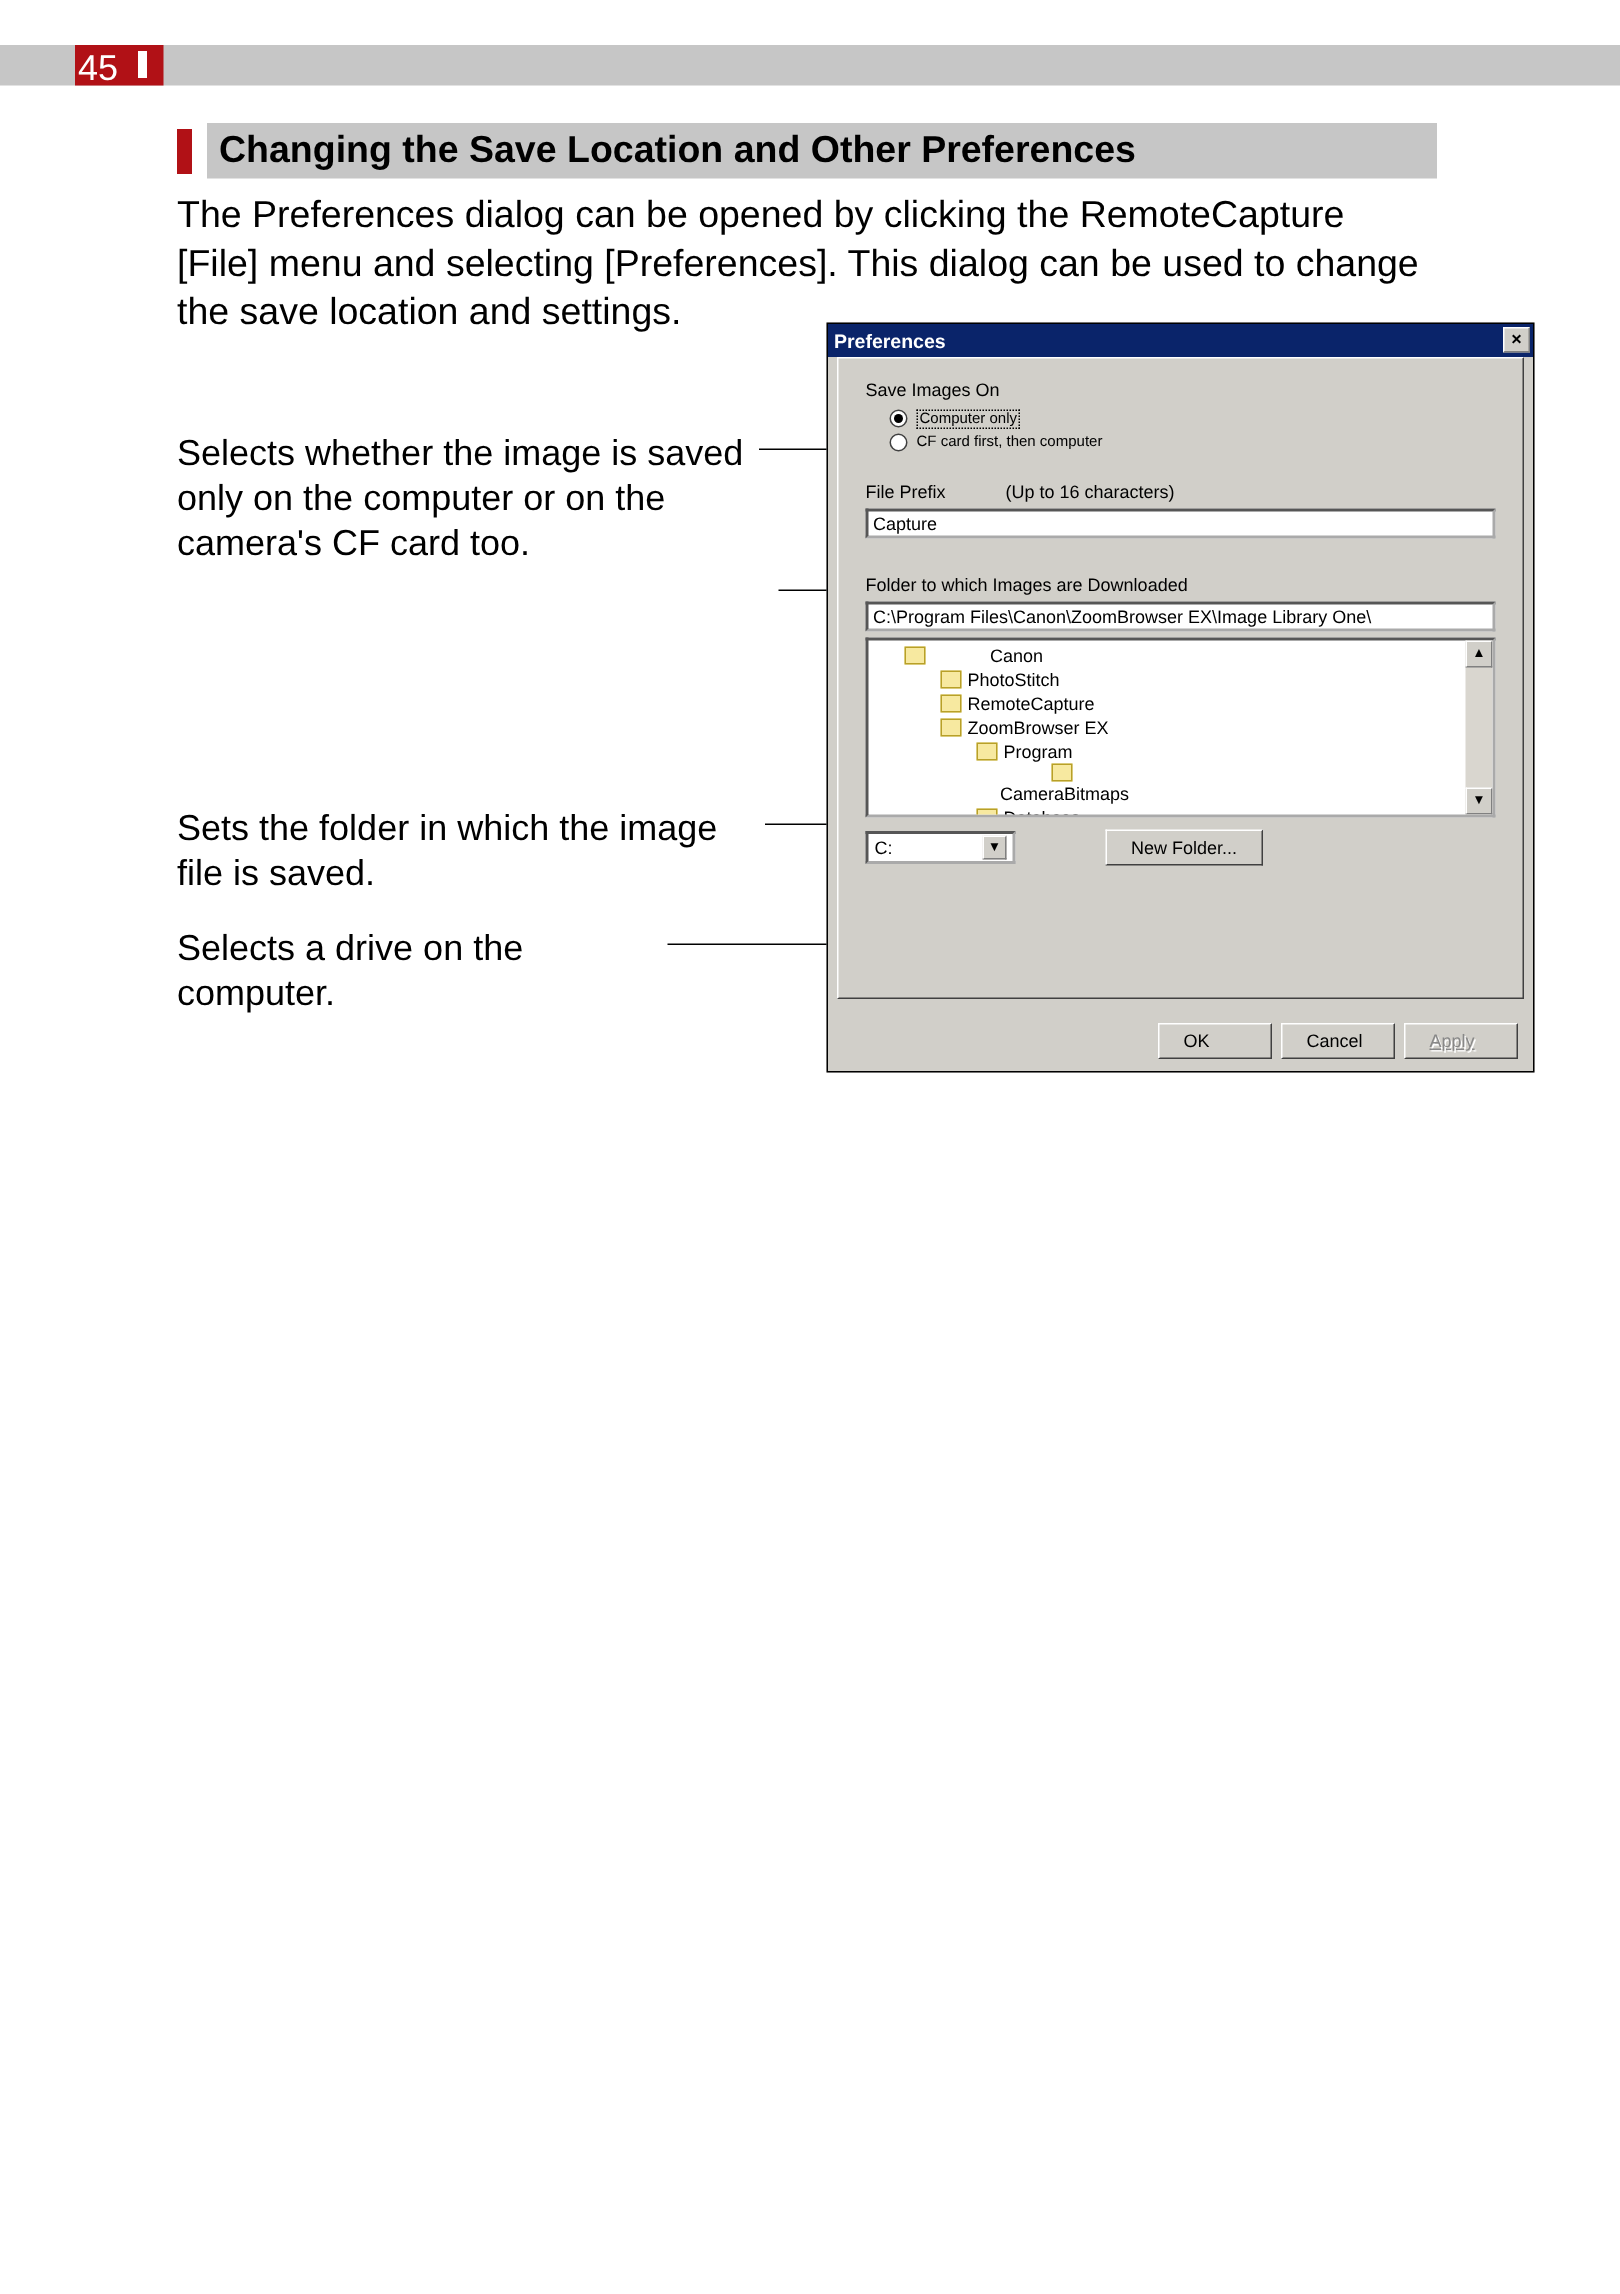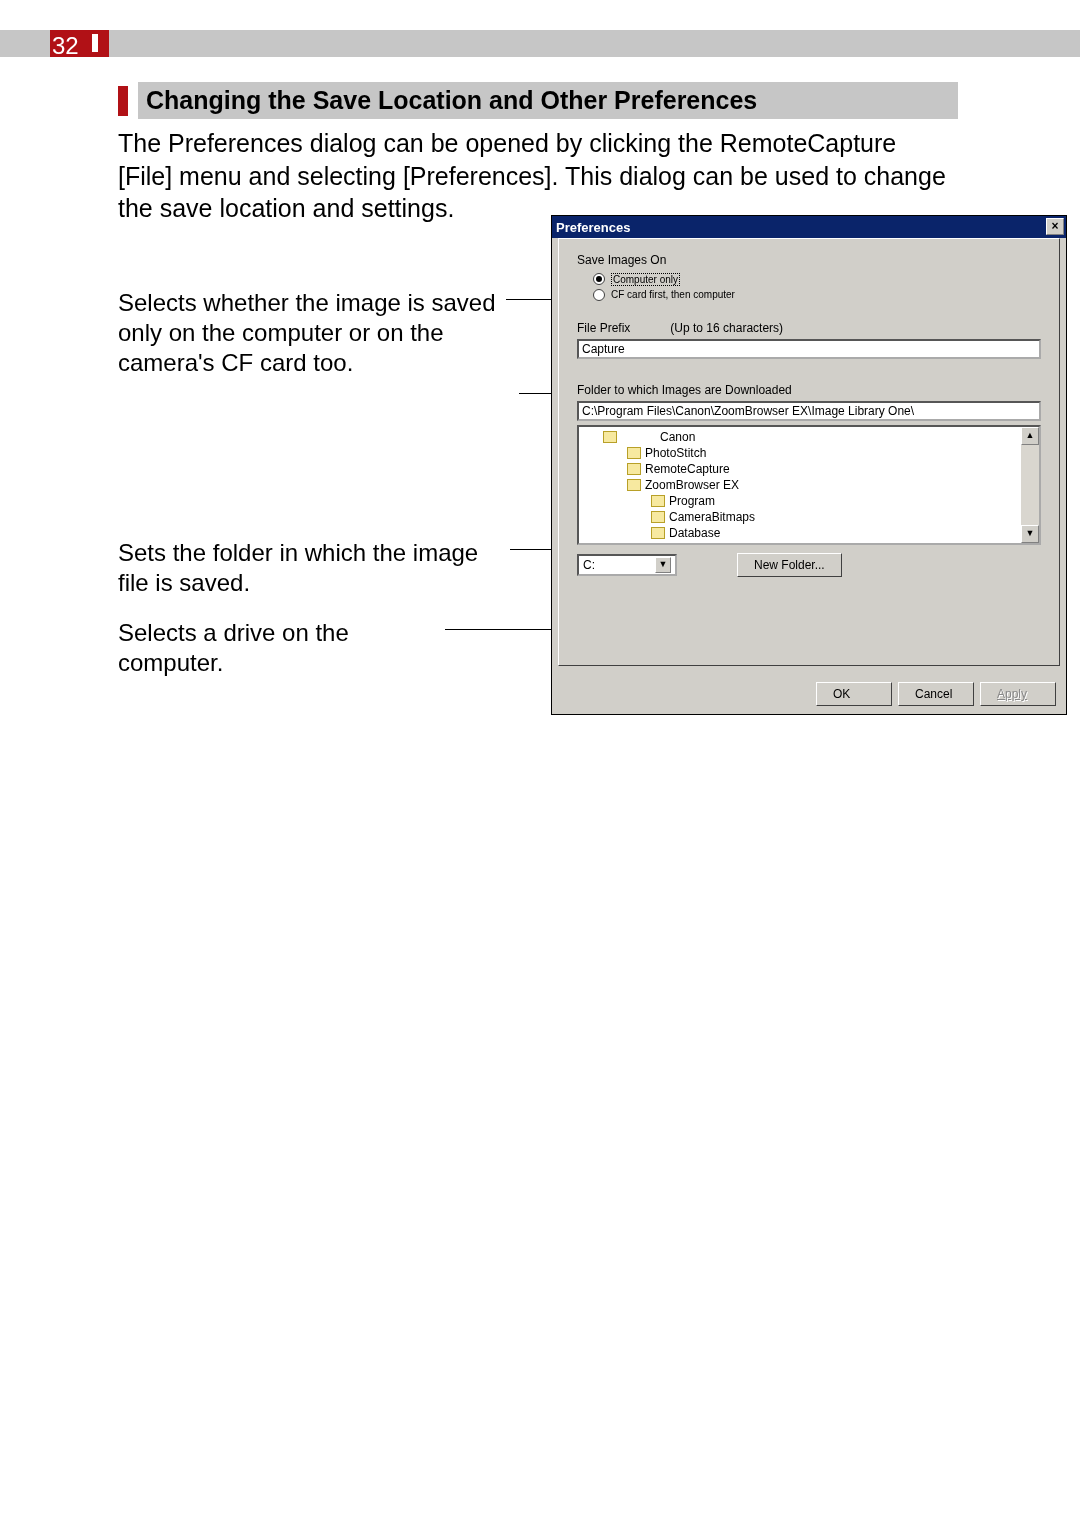--- a/index.html
+++ b/index.html
@@ -25,21 +25,21 @@
 
   .line { position: absolute; height: 1px; background: #000; }
   .l1 { top: 299px; left: 506px; width: 100px; }
   .l2 { top: 393px; left: 519px; width: 55px; }
   .l3 { top: 549px; left: 510px; width: 114px; }
   .l4 { top: 629px; left: 445px; width: 120px; }
   .vline { position: absolute; width: 1px; background: #000; }
   .v1 { top: 299px; left: 606px; height: 5px; }
 
   .dialog {
-    position: absolute; top: 215px; left: 551px; width: 516px; height: 500px;
+    position: absolute; top: 215px; left: 551px; width: 472px; height: 500px;
     background: #d1cfc9; border: 1px solid #000; font-family: Tahoma, Arial, sans-serif;
   }
   .titlebar { height: 22px; background: #0a246a; color: #fff; font-size: 13px; display: flex; align-items: center; padding: 0 4px; font-weight: bold; position: relative; }
   .closebtn { position: absolute; right: 2px; top: 2px; width: 18px; height: 17px; background: #d1cfc9; border: 1px solid #808080; border-top-color: #fff; border-left-color: #fff; font-size: 12px; text-align: center; line-height: 14px; font-weight: bold; color: #000; }
 
   .tabs { margin: 6px 6px 0 6px; display: flex; font-size: 12px; position: relative; }
   .tab { padding: 3px 10px; border: 1px solid #808080; border-bottom: none; background: #d1cfc9; position: relative; }
   .tab.active { border-top: 1px solid #fff; border-left: 1px solid #fff; border-right: 1px solid #404040; z-index: 2; background: #d1cfc9; }
   .tab.inactive { background: #d1cfc9; border-top: 1px solid #fff; border-left: 1px solid #fff; border-right: 1px solid #404040; top: 2px; }
 
@@ -72,21 +72,21 @@
 
   .dlg-buttons { position: absolute; bottom: 8px; right: 10px; display: flex; gap: 6px; }
   .okbtn { min-width: 76px; }
 </style>
 </head>
 <body>
 
 <div class="page">
   <div class="top-band"></div>
   <div class="red-bar"></div>
-  <div class="page-num">32</div>
+  <div class="page-num">45</div>
   <div class="tick"></div>
 
   <div class="heading-wrap">
     <div class="heading-accent"></div>
     <div class="heading-bar">Changing the Save Location and Other Preferences</div>
   </div>
 
   <div class="intro">The Preferences dialog can be opened by clicking the RemoteCapture [File] menu and selecting [Preferences]. This dialog can be used to change the save location and settings.</div>
 
   <div class="left-text lt1">Selects whether the image is saved only on the computer or on the camera's CF card too.</div>
@@ -147,21 +147,21 @@
               <span>RemoteCapture</span>
             </div>
           <div class="tree-row" style="padding-left:44px;">
               <span class="tree-icon"></span>
               <span>ZoomBrowser EX</span>
             </div>
           <div class="tree-row" style="padding-left:68px;">
               <span class="tree-icon"></span>
               <span>Program</span>
             </div>
-          <div class="tree-row" style="padding-left:68px;">
+          <div class="tree-row" style="padding-left:68px;flex-direction:column;">
               <span class="tree-icon"></span>
               <span>CameraBitmaps</span>
             </div>
           <div class="tree-row" style="padding-left:68px;">
               <span class="tree-icon"></span>
               <span>Database</span>
             </div>
           <div class="tree-row" style="padding-left:68px;">
               <span class="tree-icon open"></span>
               <span>Image Library One</span>

